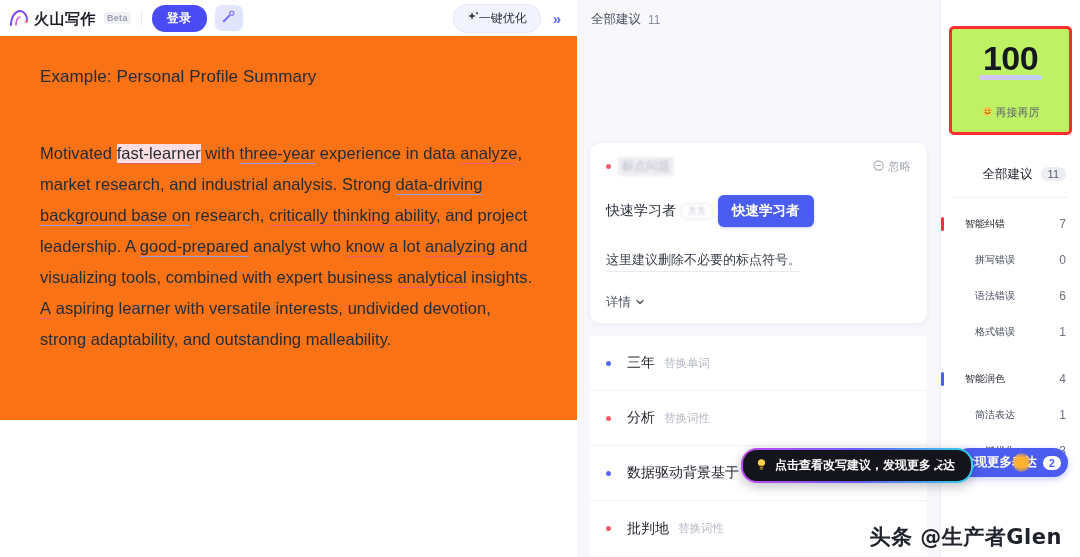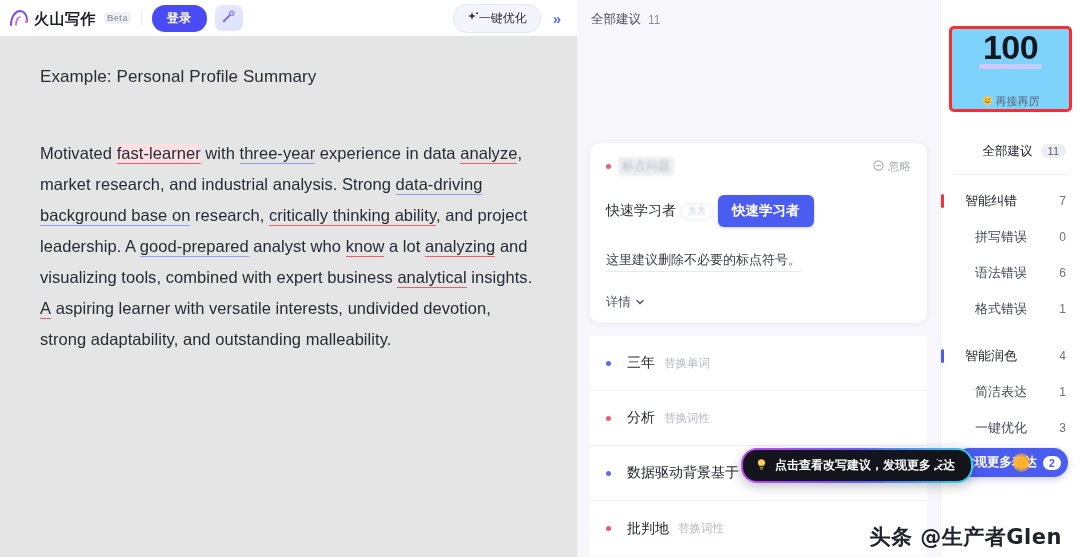--- a/index.html
+++ b/index.html
@@ -6,21 +6,21 @@
   html, body {
     width: 1080px; height: 557px;
     font-family: "Liberation Sans", "DejaVu Sans", sans-serif;
     background: #ffffff;
     overflow: hidden;
   }
   #app { position: relative; width: 1080px; height: 557px; display: flex; }
 
   
   .editor-col {
-    width: 577px; height: 557px; background: #e5e5e5;
+    width: 577px; height: 420px; background: #f97316;
     position: relative; flex: none;
   }
   .topbar {
     height: 36px; display: flex; align-items: center;
     padding: 0 10px 0 8px; gap: 8px;
     background: #ffffff;
   }
   .logo-wrap { display: flex; align-items: center; gap: 4px; }
   .logo-mark { width: 22px; height: 20px; flex: none; }
   .logo-text {
@@ -161,24 +161,24 @@
     border-bottom: 8px solid transparent;
     border-left: 12px solid #14141c;
   }
 
   
   .right-col {
     width: 140px; height: 557px; background: #ffffff;
     flex: none; position: relative; border-left: 1px solid #f0f0f5;
   }
   .score-box {
-    margin: 26px 8px 0 8px; height: 86px;
+    margin: 26px 8px 0 8px; height: 109px;
     border: 3px solid #fb2e2e; border-radius: 5px;
     display: flex; flex-direction: column; align-items: center;
-    justify-content: center; background: #7dd3fc;
+    justify-content: center; background: #bef264;
   }
   .score-num {
     font-size: 34px; font-weight: 700; color: #16181f;
     line-height: 1; letter-spacing: -.5px;
     position: relative;
   }
   .score-num::after {
     content: ""; position: absolute; left: -4px; right: -4px; bottom: -5px;
     height: 5px; border-radius: 3px;
     background: linear-gradient(90deg,#d8c5f7,#bcd0f8);
@@ -202,21 +202,21 @@
   .cat {
     height: 36px; display: flex; align-items: center;
     position: relative; padding-right: 14px;
   }
   .cat .mark {
     position: absolute; left: 0; top: 11px; width: 3px; height: 14px; border-radius: 2px;
   }
   .mark-red { background: #f0323c; }
   .mark-blue { background: #4b5cf0; }
   .cat .name {
-    font-size: 13px; color: #23262f; font-weight: 500;
+    font-size: 10px; color: #23262f; font-weight: 500;
     margin-left: 24px;
   }
   .cat.sub .name { color: #44485a; font-weight: 400; margin-left: 34px; }
   .cat .val {
     margin-left: auto; font-size: 12px; color: #6d7280; min-width: 14px; text-align: right;
   }
   .more-btn {
     position: absolute; left: 14px; top: 448px; width: 113px; height: 29px;
     background: #4b5cf0; border-radius: 15px; border: none; cursor: pointer;
     display: flex; align-items: center; justify-content: center; gap: 6px;

